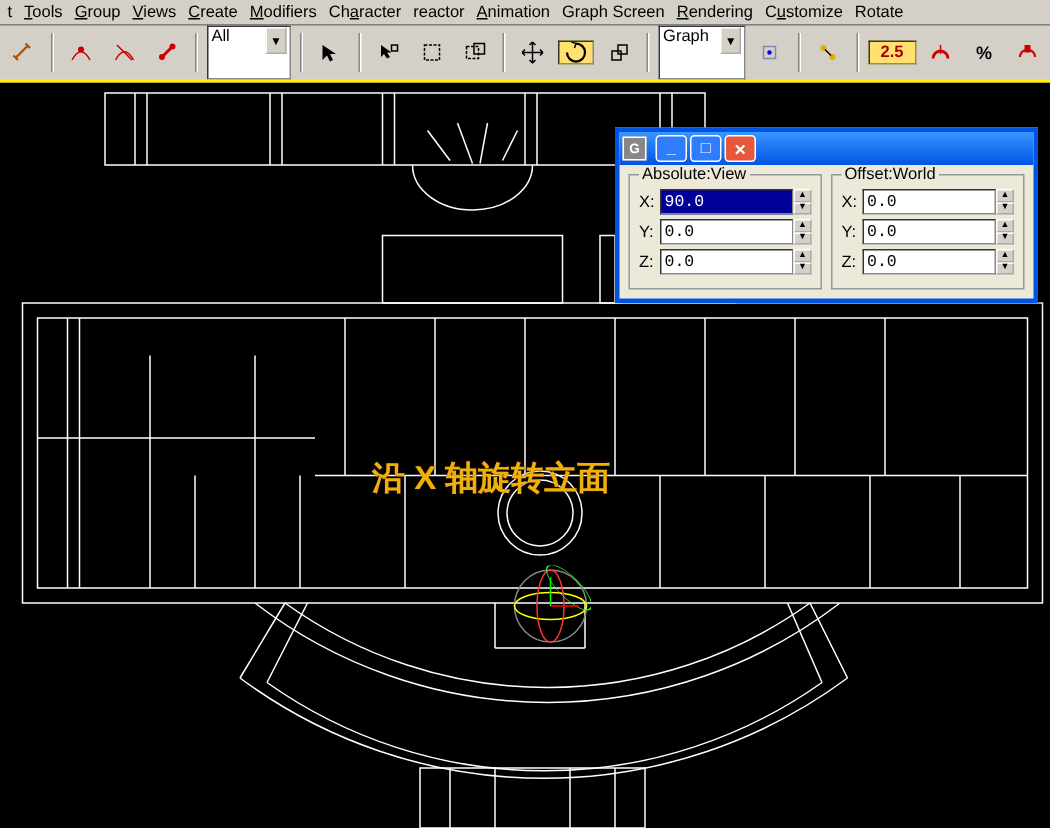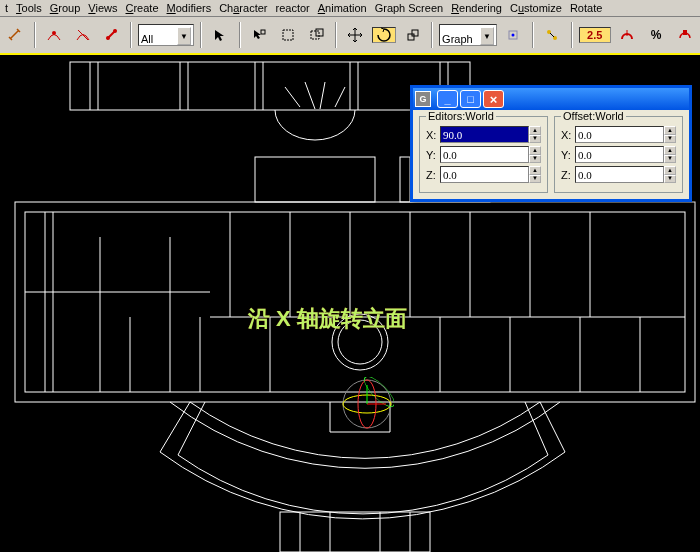--- a/index.html
+++ b/index.html
@@ -38,27 +38,27 @@
     border: 1px solid #d4d0c8;
     display: flex; align-items: center; justify-content: center;
     font-size: 13px;
   }
   .tb-btn.active {
     background: #ffe070;
     border: 1px inset #888;
   }
   .tb-sep { width: 2px; height: 26px; border-left: 1px solid #888; border-right: 1px solid #fff; margin: 0 2px; }
   .tb-select {
-    height: 22px;
+    height: 36px;
     background: #fff;
     border: 1px inset #888;
     font-size: 11px;
     padding: 0 2px;
     display: flex;
-    align-items: flex-end;
+    align-items: flex-start;
     min-width: 56px;
   }
   .tb-select .arrow {
     width: 14px; height: 18px;
     background: #d4d0c8;
     border: 1px outset #fff;
     margin-left: auto;
     display: flex; align-items: center; justify-content: center;
     font-size: 8px;
   }
@@ -71,21 +71,21 @@
     position: absolute;
     top: 0; left: 0; width: 700px; height: 495px;
   }
   .gizmo {
     position: absolute; left: 340px; top: 320px;
     width: 54px; height: 54px;
   }
   .annotation {
     position: absolute;
     left: 248px; top: 247px;
-    color: #bef264;
+    color: #eab308;
     font-size: 22px;
     font-weight: bold;
     font-family: "SimSun", "Microsoft YaHei", sans-serif;
     text-shadow: 0 0 1px #600;
   }
   .dialog {
     position: absolute;
     left: 410px; top: 85px;
     width: 282px;
     border: 3px solid #0054e3;
@@ -139,21 +139,21 @@
     margin: 3px 0;
   }
   .row label { width: 14px; font-size: 11px; }
   .spinner {
     flex: 1; display: flex; height: 17px;
   }
   .spinner input {
     flex: 1; width: 50px;
     background: #fff; border: 1px inset #888;
     font-size: 11px; padding: 0 2px;
-    font-family: Liberation Serif, serif;
+    font-family: Liberation Mono, monospace;
   }
   .spinner input.sel {
     background: #000099; color: #fff;
   }
   .spin-btns {
     width: 12px; display: flex; flex-direction: column;
   }
   .spin-btns div {
     flex: 1; background: #d4d0c8; border: 1px outset #fff;
     font-size: 6px; line-height: 5px;
@@ -387,21 +387,21 @@
 
 <div class="dialog">
   <div class="titlebar">
     <div class="app-icon">G</div>
     <div class="wbtn min">_</div>
     <div class="wbtn max">□</div>
     <div class="wbtn close">×</div>
   </div>
   <div class="dialog-body">
     <div class="group">
-      <div class="group-label">Editors:World</div>
+      <div class="group-label">Absolute:View</div>
       <div class="row">
         <label>X:</label>
         <div class="spinner">
           <input class="sel" value="90.0" style="">
           <div class="spin-btns">
               <div>▲</div>
               <div>▼</div>
             </div>
         </div>
       </div>

